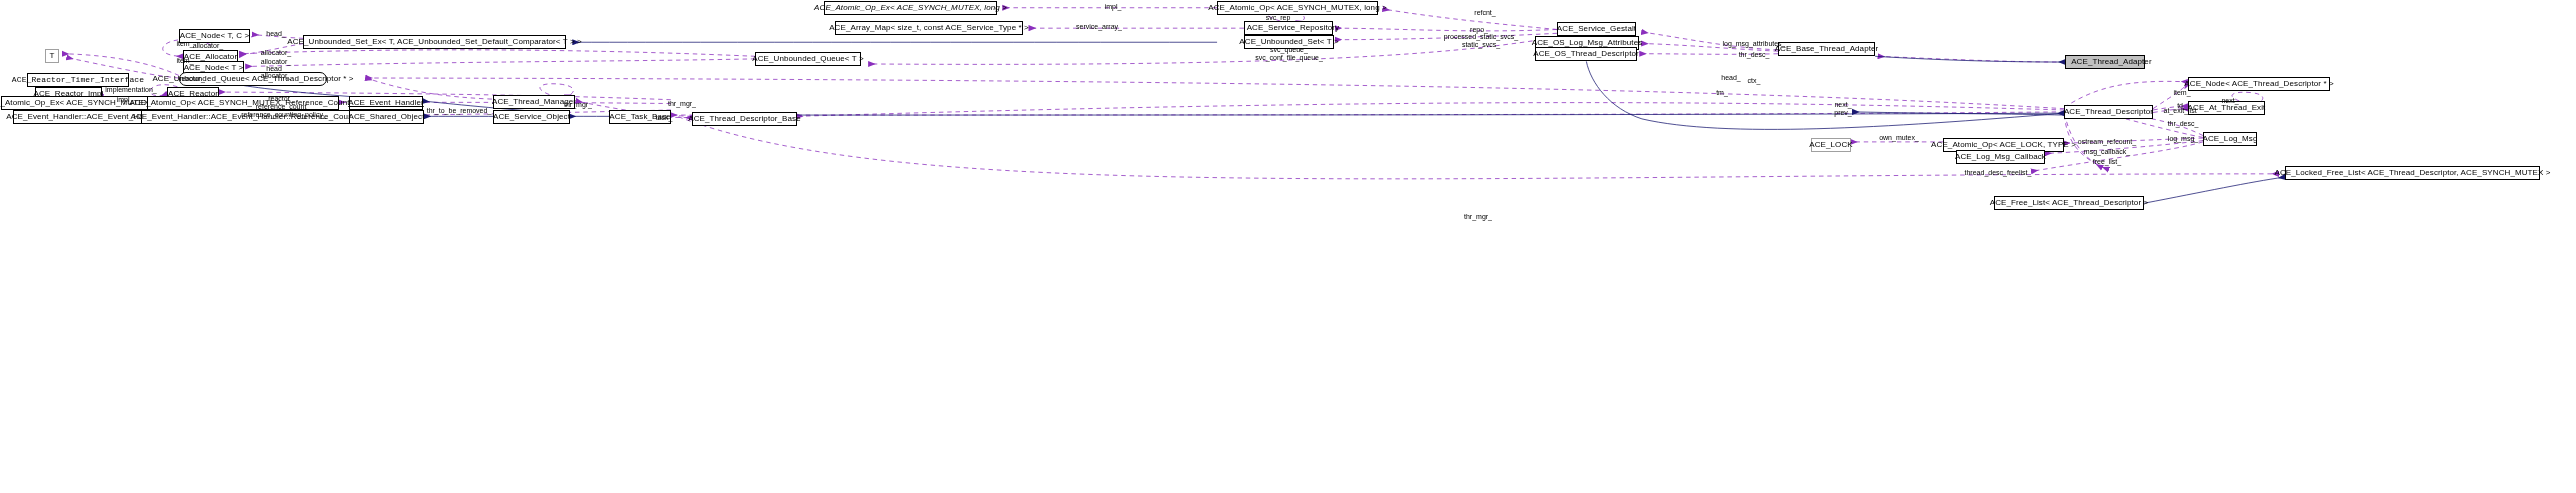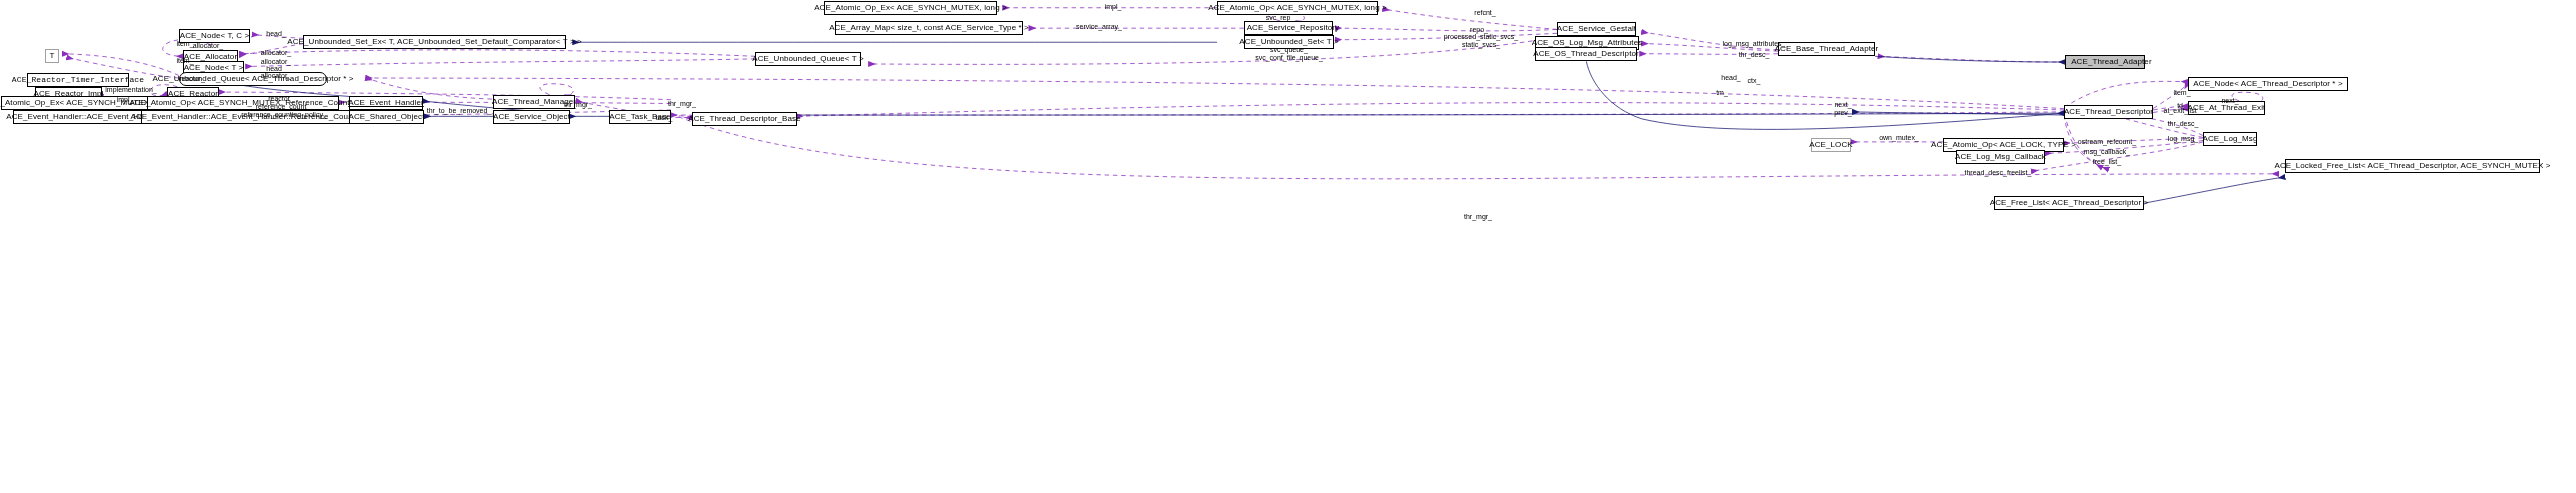--- a/index.html
+++ b/index.html
@@ -92,58 +92,58 @@
     <path class="inh" marker-end="url(#mInh)" d="M 891,178 C 800,172 720,164 662,158"></path>
     <path class="inh" marker-end="url(#mInh)" d="M 891,182 C 800,182 720,182 664,182"></path>
     <path class="inh" marker-end="url(#mInh)" d="M 1050,182 C 1000,182 950,182 891,182"></path>
     <path class="inh" marker-end="url(#mInh)" d="M 597,182 C 500,182 400,182 284,182"></path>
     <path class="inh" marker-end="url(#mInh)" d="M 3231,180 C 3150,178 3050,178 2900,175"></path>
     <path class="inh" marker-end="url(#mInh)" d="M 1247,180 C 1800,180 2600,180 3231,177"></path>
     <path class="inh" marker-end="url(#mInh)" d="M 3356,318 C 3450,300 3520,285 3576,277"></path>
   </svg>
 
   <div id="nodes">
-      <div class="node" style="left: 824px; top: 0.6px; width: 173px;">ACE_Atomic_Op_Ex&lt; ACE_SYNCH_MUTEX, long &gt;</div>
+      <div class="node" style="left: 824px; top: 0.6px; width: 173px; font-style: italic;">ACE_Atomic_Op_Ex&lt; ACE_SYNCH_MUTEX, long &gt;</div>
       <div class="node" style="left: 1217px; top: 0.6px; width: 161px;">ACE_Atomic_Op&lt; ACE_SYNCH_MUTEX, long &gt;</div>
       <div class="node" style="left: 835px; top: 21px; width: 188px;">ACE_Array_Map&lt; size_t, const ACE_Service_Type * &gt;</div>
       <div class="node" style="left: 1244px; top: 21px; width: 89px; padding-left: 12px;">ACE_Service_Repository</div>
       <div class="node" style="left: 1557px; top: 22.4px; width: 79px;">ACE_Service_Gestalt</div>
       <div class="node" style="left: 179px; top: 29px; width: 71px;">ACE_Node&lt; T, C &gt;</div>
       <div class="node" style="left: 303px; top: 35px; width: 263px;">ACE_Unbounded_Set_Ex&lt; T, ACE_Unbounded_Set_Default_Comparator&lt; T &gt; &gt;</div>
       <div class="node" style="left: 1244px; top: 35px; width: 90px;">ACE_Unbounded_Set&lt; T &gt;</div>
       <div class="node" style="left: 1535px; top: 36px; width: 104px;">ACE_OS_Log_Msg_Attributes</div>
       <div class="node" style="left: 1778px; top: 42px; width: 97px;">ACE_Base_Thread_Adapter</div>
       <div class="node plain" style="left: 45px; top: 49px; width: 14px;">T</div>
       <div class="node" style="left: 183px; top: 50px; width: 55px;">ACE_Allocator</div>
       <div class="node" style="left: 755px; top: 52px; width: 106px;">ACE_Unbounded_Queue&lt; T &gt;</div>
       <div class="node" style="left: 1535px; top: 47px; width: 102px;">ACE_OS_Thread_Descriptor</div>
       <div class="node highlight" style="left: 2065px; top: 55px; width: 80px;">ACE_Thread_Adapter</div>
       <div class="node" style="left: 183px; top: 61px; width: 61px;">ACE_Node&lt; T &gt;</div>
       <div class="node" style="left: 27px; top: 73px; width: 102px; font-family: Liberation Mono, monospace;">ACE_Reactor_Timer_Interface</div>
       <div class="node" style="left: 179px; top: 72px; width: 148px; border-radius: 7px;">ACE_Unbounded_Queue&lt; ACE_Thread_Descriptor * &gt;</div>
-      <div class="node" style="left: 2188px; top: 77px; width: 160px;">ACE_Node&lt; ACE_Thread_Descriptor * &gt;</div>
+      <div class="node" style="left: 2188px; top: 77px; width: 142px;">ACE_Node&lt; ACE_Thread_Descriptor * &gt;</div>
       <div class="node" style="left: 35px; top: 87px; width: 67px;">ACE_Reactor_Impl</div>
       <div class="node" style="left: 167px; top: 87px; width: 52px;">ACE_Reactor</div>
       <div class="node" style="left: 493px; top: 95px; width: 82px;">ACE_Thread_Manager</div>
       <div class="node" style="left: 1.3px; top: 96px; width: 206px;">ACE_Atomic_Op_Ex&lt; ACE_SYNCH_MUTEX, Reference_Count &gt;</div>
       <div class="node" style="left: 147px; top: 96px; width: 192px;">ACE_Atomic_Op&lt; ACE_SYNCH_MUTEX, Reference_Count &gt;</div>
       <div class="node" style="left: 349px; top: 96px; width: 74px; text-decoration: underline;">ACE_Event_Handler</div>
       <div class="node" style="left: 2188px; top: 101px; width: 77px;">ACE_At_Thread_Exit</div>
       <div class="node" style="left: 2064px; top: 105px; width: 89px;">ACE_Thread_Descriptor</div>
       <div class="node" style="left: 13.4px; top: 110px; width: 168px;">ACE_Event_Handler::ACE_Event_Handler::Policy</div>
       <div class="node" style="left: 141px; top: 110px; width: 241px;">ACE_Event_Handler::ACE_Event_Handler::Reference_Counting_Policy</div>
       <div class="node" style="left: 349px; top: 110px; width: 75px;">ACE_Shared_Object</div>
       <div class="node" style="left: 493px; top: 110px; width: 77px;">ACE_Service_Object</div>
       <div class="node" style="left: 609px; top: 110px; width: 62px;">ACE_Task_Base</div>
       <div class="node" style="left: 692px; top: 112px; width: 105px;">ACE_Thread_Descriptor_Base</div>
       <div class="node plain" style="left: 1811px; top: 138px; width: 40px;">ACE_LOCK</div>
       <div class="node" style="left: 1943px; top: 138px; width: 121px;">ACE_Atomic_Op&lt; ACE_LOCK, TYPE &gt;</div>
       <div class="node" style="left: 2203px; top: 132px; width: 54px;">ACE_Log_Msg</div>
       <div class="node" style="left: 1956px; top: 150px; width: 89px;">ACE_Log_Msg_Callback</div>
-      <div class="node" style="left: 2285px; top: 159px; width: 255px;">ACE_Locked_Free_List&lt; ACE_Thread_Descriptor, ACE_SYNCH_MUTEX &gt;</div>
+      <div class="node" style="left: 2285px; top: 166px; width: 255px;">ACE_Locked_Free_List&lt; ACE_Thread_Descriptor, ACE_SYNCH_MUTEX &gt;</div>
       <div class="node" style="left: 1994px; top: 196px; width: 150px;">ACE_Free_List&lt; ACE_Thread_Descriptor &gt;</div>
     </div>
 
   <div id="labels">
       <div class="edgelabel" style="left: 185px; top: 40px;">item_</div>
       <div class="edgelabel" style="left: 185px; top: 57px;">item_</div>
       <div class="edgelabel" style="left: 276px; top: 30px;">head_</div>
       <div class="edgelabel" style="left: 208px; top: 42px;">allocator_</div>
       <div class="edgelabel" style="left: 276px; top: 49px;">allocator_</div>
       <div class="edgelabel" style="left: 276px; top: 58px;">allocator_</div>

